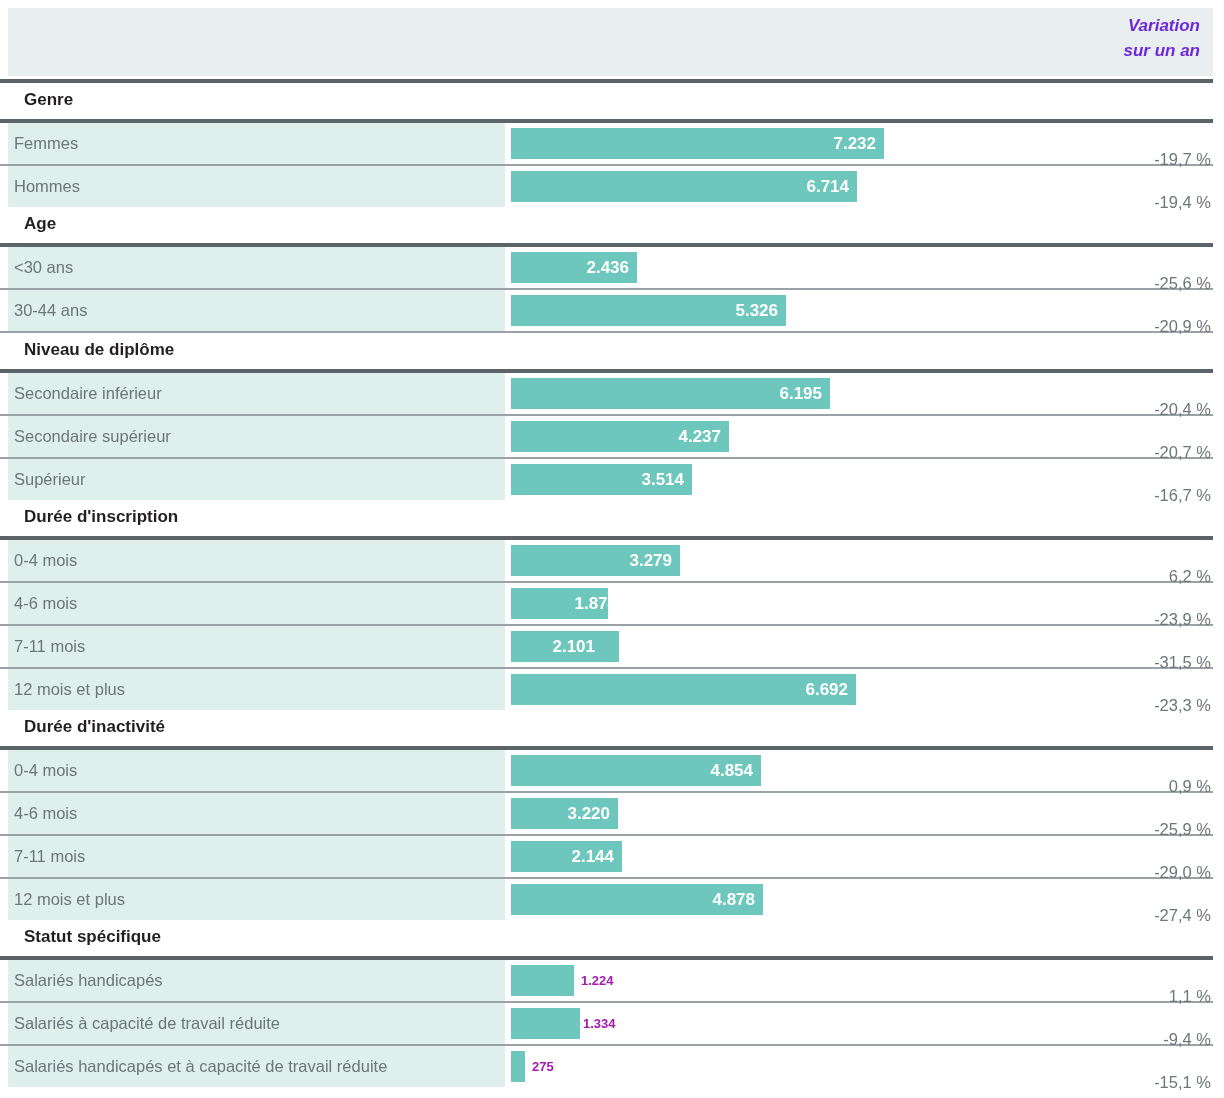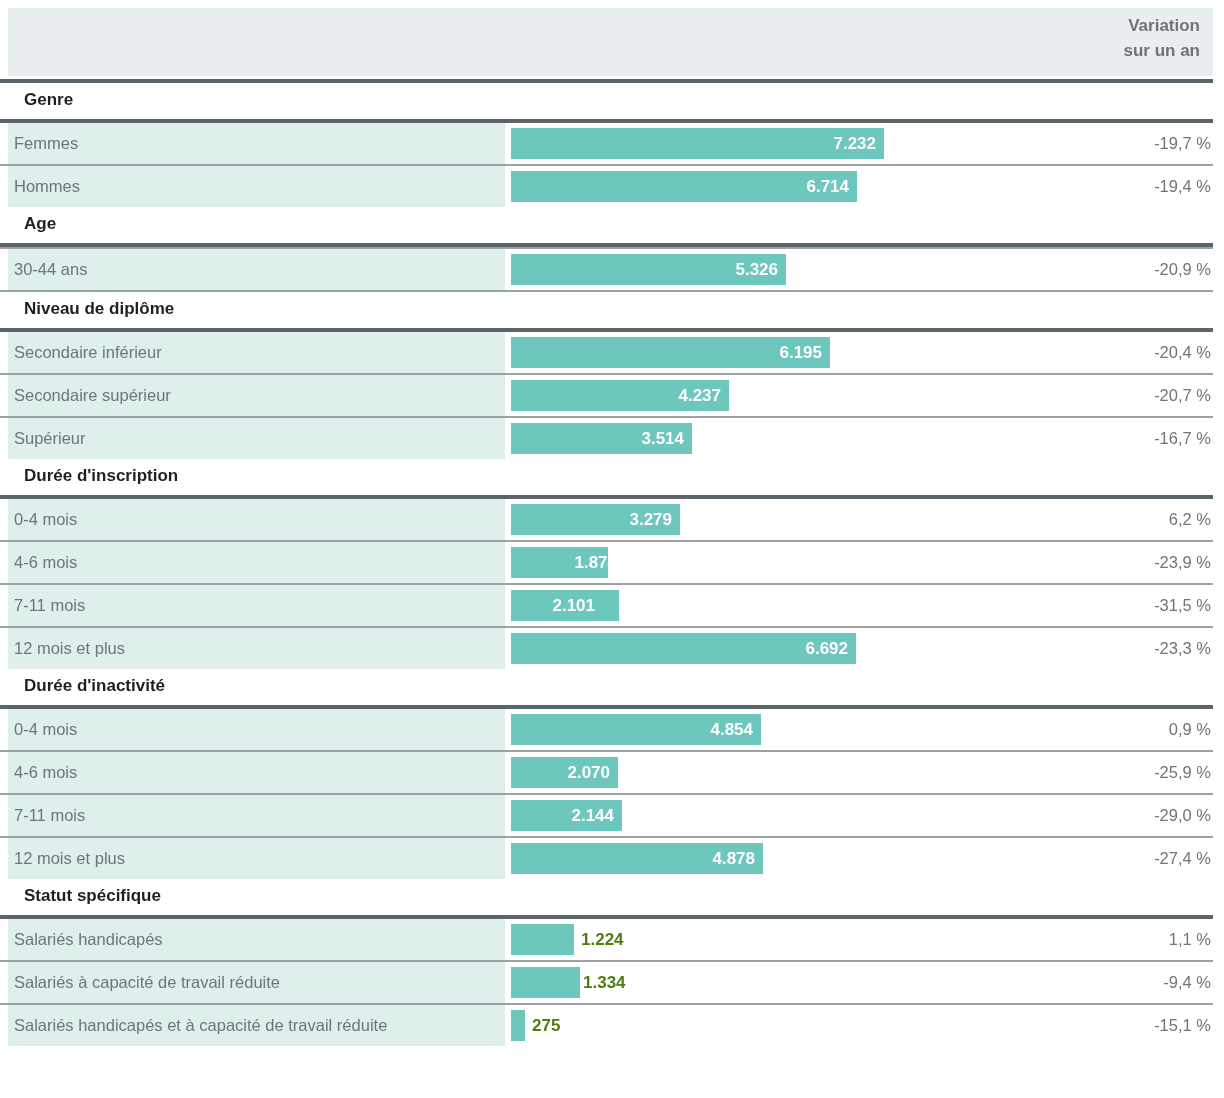--- a/index.html
+++ b/index.html
@@ -29,23 +29,24 @@
     background: #e9eef0;
     box-sizing: border-box;
   }
   .table-header .head-label {
     position: absolute;
     right: 13px;
     top: 5px;
     text-align: right;
     font-size: 17px;
     font-weight: bold;
-    color: #737373;
+    color: #6d28d9;
     line-height: 25px;
     white-space: pre-line;
+    font-style: italic;
   }
 
   .rule-thick {
     height: 4px;
     background: #5b6469;
     margin: 3px 11px 0 0;
   }
 
   
   .section-title {
@@ -104,30 +105,30 @@
     color: #ffffff;
     font-size: 17px;
     font-weight: bold;
     white-space: nowrap;
   }
   .bar-value-outside {
     position: absolute;
     top: 0;
     height: 31px;
     line-height: 31px;
-    color: #4d7c0f;
-    font-size: 17px;
+    color: #a21caf;
+    font-size: 13px;
     font-weight: bold;
     white-space: nowrap;
     text-align: right;
   }
   .row-variation {
     position: absolute;
     right: 13px;
-    top: 0;
+    top: 16px;
     height: 50px;
     line-height: 41px;
     font-size: 16.5px;
     color: #6d7679;
     text-align: right;
     white-space: nowrap;
   }
   .row-sep {
     height: 2px;
     background: #9aa2a6;
@@ -161,20 +162,28 @@
       <div class="data-row">
         <div class="row-label">Hommes</div>
         <div class="bar-area">
           <div class="bar" style="width: 346px; background: rgb(110, 199, 188);"></div>
           <div class="bar-value-inside" style="right: auto; left: 338px; transform: translateX(-100%);">6.714</div>
         </div>
         <div class="row-variation">-19,4 %</div>
       </div>
       <div class="section-title">Age</div>
       <div class="rule-thick"></div>
+      <div class="data-row">
+        <div class="row-label">&lt;30 ans</div>
+        <div class="bar-area">
+          <div class="bar" style="width: 126px; background: rgb(110, 199, 188);"></div>
+          <div class="bar-value-inside" style="right: auto; left: 118px; transform: translateX(-100%);">2.436</div>
+        </div>
+        <div class="row-variation">-25,6 %</div>
+      </div>
       <div class="row-sep"></div>
       <div class="data-row">
         <div class="row-label">30-44 ans</div>
         <div class="bar-area">
           <div class="bar" style="width: 275px; background: rgb(110, 199, 188);"></div>
           <div class="bar-value-inside" style="right: auto; left: 267px; transform: translateX(-100%);">5.326</div>
         </div>
         <div class="row-variation">-20,9 %</div>
       </div>
       <div class="row-sep"></div>
@@ -251,21 +260,21 @@
           <div class="bar" style="width: 250px; background: rgb(110, 199, 188);"></div>
           <div class="bar-value-inside" style="right: auto; left: 242px; transform: translateX(-100%);">4.854</div>
         </div>
         <div class="row-variation">0,9 %</div>
       </div>
       <div class="row-sep"></div>
       <div class="data-row">
         <div class="row-label">4-6 mois</div>
         <div class="bar-area">
           <div class="bar" style="width: 107px; background: rgb(110, 199, 188);"></div>
-          <div class="bar-value-inside" style="right: auto; left: 99px; transform: translateX(-100%);">2.070</div>
+          <div class="bar-value-inside" style="right: auto; left: 99px; transform: translateX(-100%);">3.220</div>
         </div>
         <div class="row-variation">-25,9 %</div>
       </div>
       <div class="row-sep"></div>
       <div class="data-row">
         <div class="row-label">7-11 mois</div>
         <div class="bar-area">
           <div class="bar" style="width: 111px; background: rgb(110, 199, 188);"></div>
           <div class="bar-value-inside" style="right: auto; left: 103px; transform: translateX(-100%);">2.144</div>
         </div>

